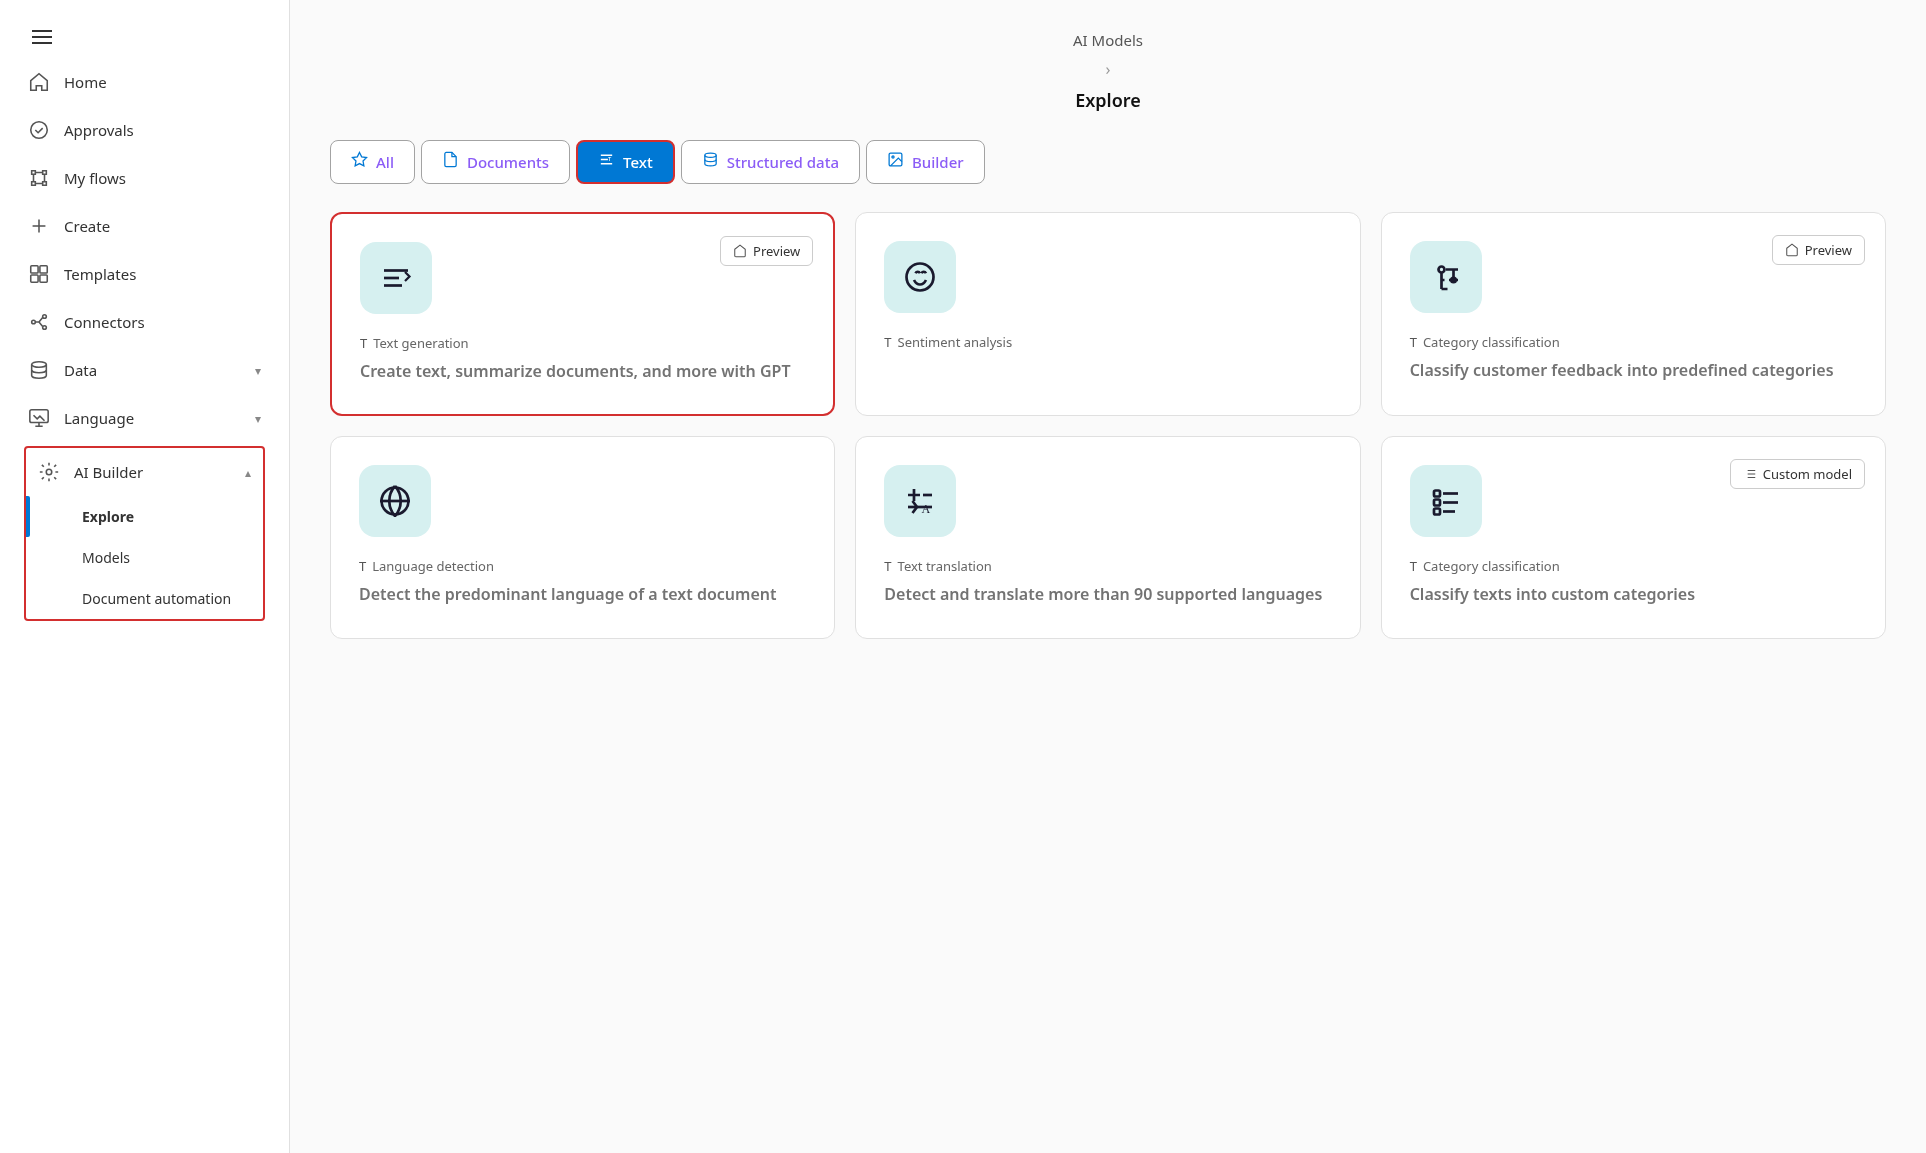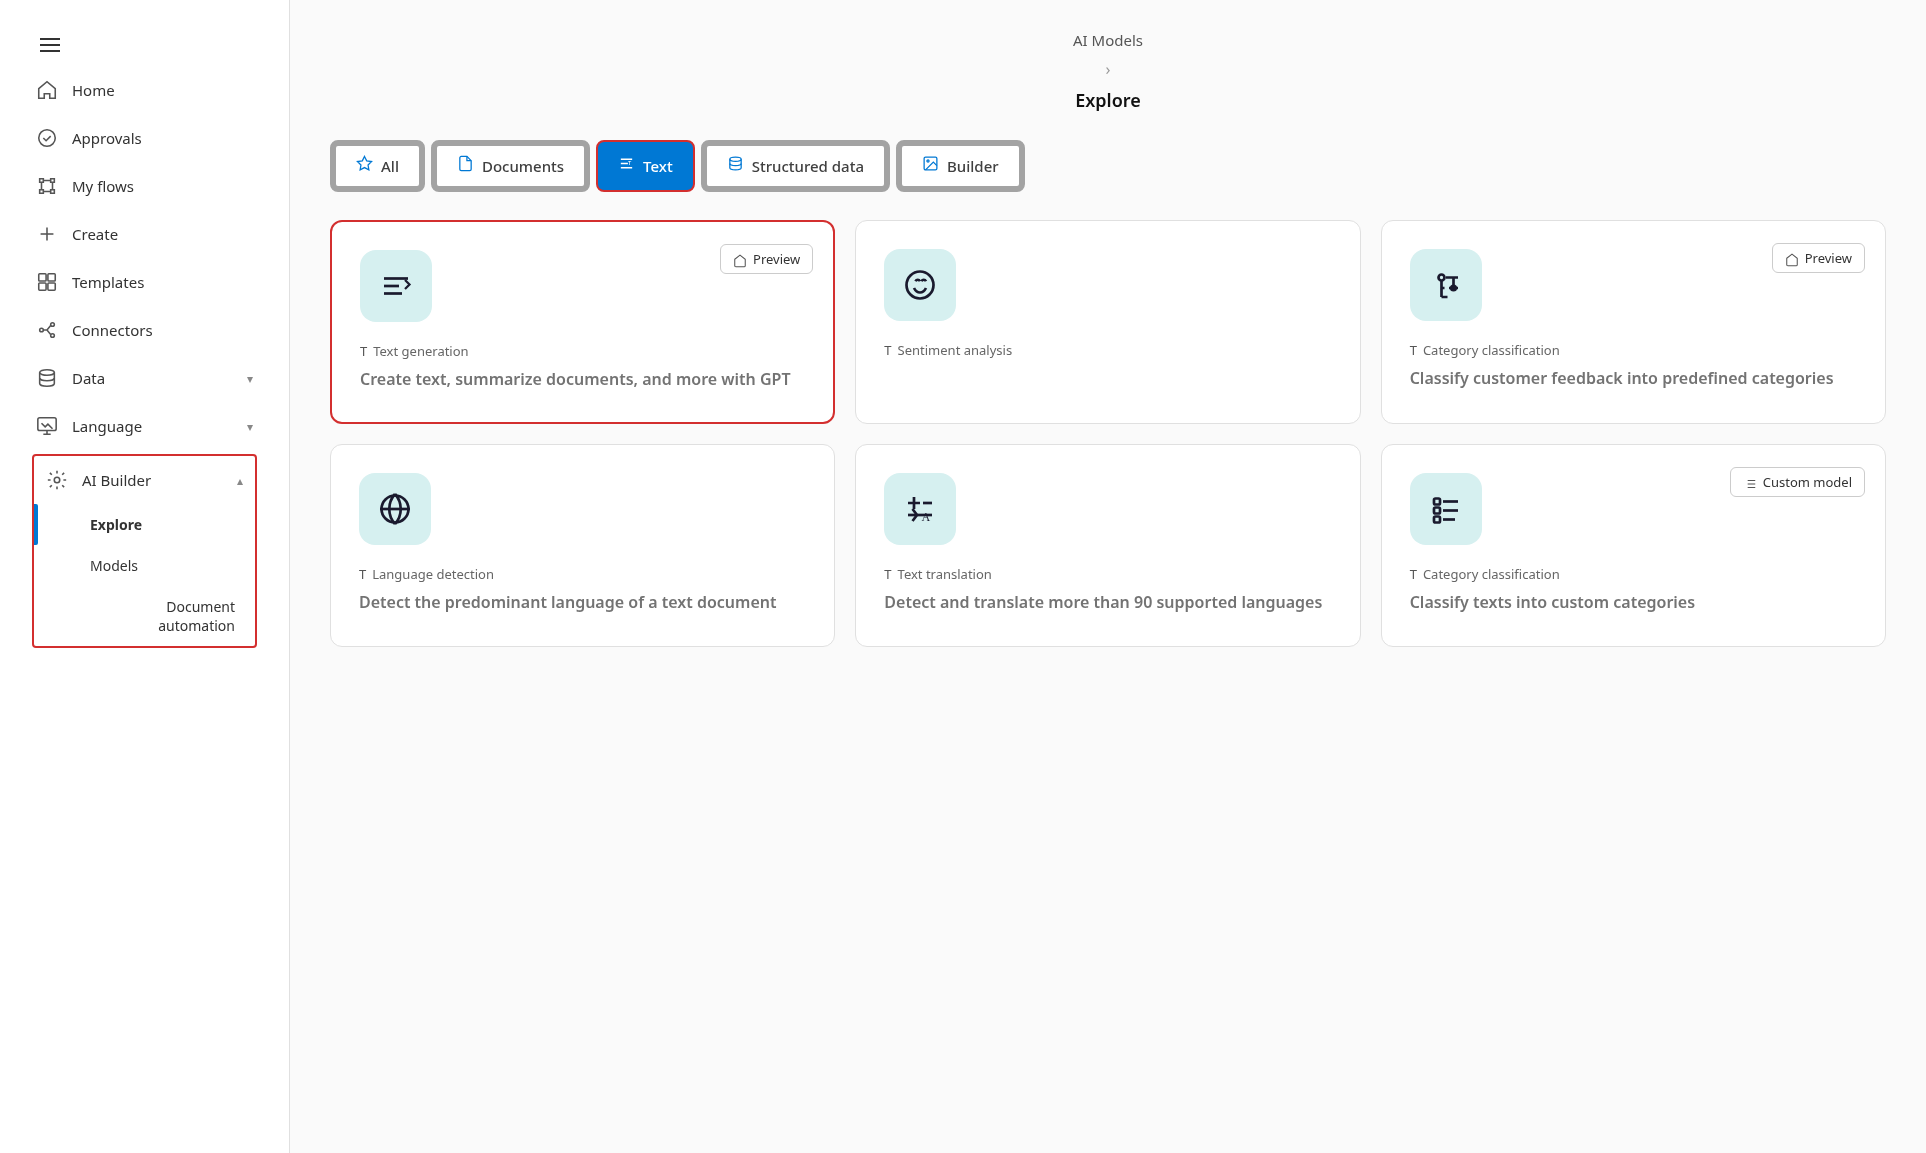--- a/index.html
+++ b/index.html
@@ -6,21 +6,21 @@
     body { font-family: 'Segoe UI', system-ui, sans-serif; background: #f5f5f5; display: flex; height: 100vh; overflow: hidden; }
 
     
     .sidebar {
       width: 290px;
       min-width: 290px;
       background: #fff;
       border-right: 1px solid #e0e0e0;
       display: flex;
       flex-direction: column;
-      padding: 16px;
+      padding: 8px;
       overflow-y: auto;
     }
     .sidebar-header {
       padding: 18px 20px 10px 20px;
     }
     .hamburger {
       display: flex; flex-direction: column; gap: 4px; cursor: pointer; padding: 4px;
     }
     .hamburger span { width: 20px; height: 2px; background: #333; display: block; }
 
@@ -80,25 +80,25 @@
     .breadcrumb .separator { color: #999; font-size: 16px; }
 
     
     .tabs {
       display: flex; gap: 6px; margin-bottom: 28px;
     }
     .tab {
       display: flex; align-items: center; gap: 8px;
       padding: 9px 20px;
       border-radius: 8px;
-      border: 6px solid #a3a3a3;
+      border: 1px solid #a3a3a3;
       background: #fff;
       cursor: pointer;
       font-size: 15px;
-      color: #404040;
+      color: #8b5cf6;
       font-weight: 500;
       transition: background 0.15s;
     }
     .tab.active {
       background: #0078d4;
       color: #fff;
       border-color: #0078d4;
     }
     .tab .tab-icon { font-size: 16px; }
 
@@ -125,21 +125,21 @@
       background: #d6f0f0;
       border-radius: 16px;
       display: flex; align-items: center; justify-content: center;
       margin-bottom: 20px;
     }
     .card-icon-wrap svg { width: 36px; height: 36px; }
 
     .card-badge {
       position: absolute;
       top: 22px; right: 20px;
-      display: flex; align-items: flex-end; gap: 6px;
+      display: flex; align-items: center; gap: 6px;
       border: 1px solid #ccc;
       border-radius: 6px;
       padding: 5px 12px;
       font-size: 13px;
       background: #fff;
       color: #333;
     }
     .card-badge svg { width: 14px; height: 14px; }
 
     .card-type {

